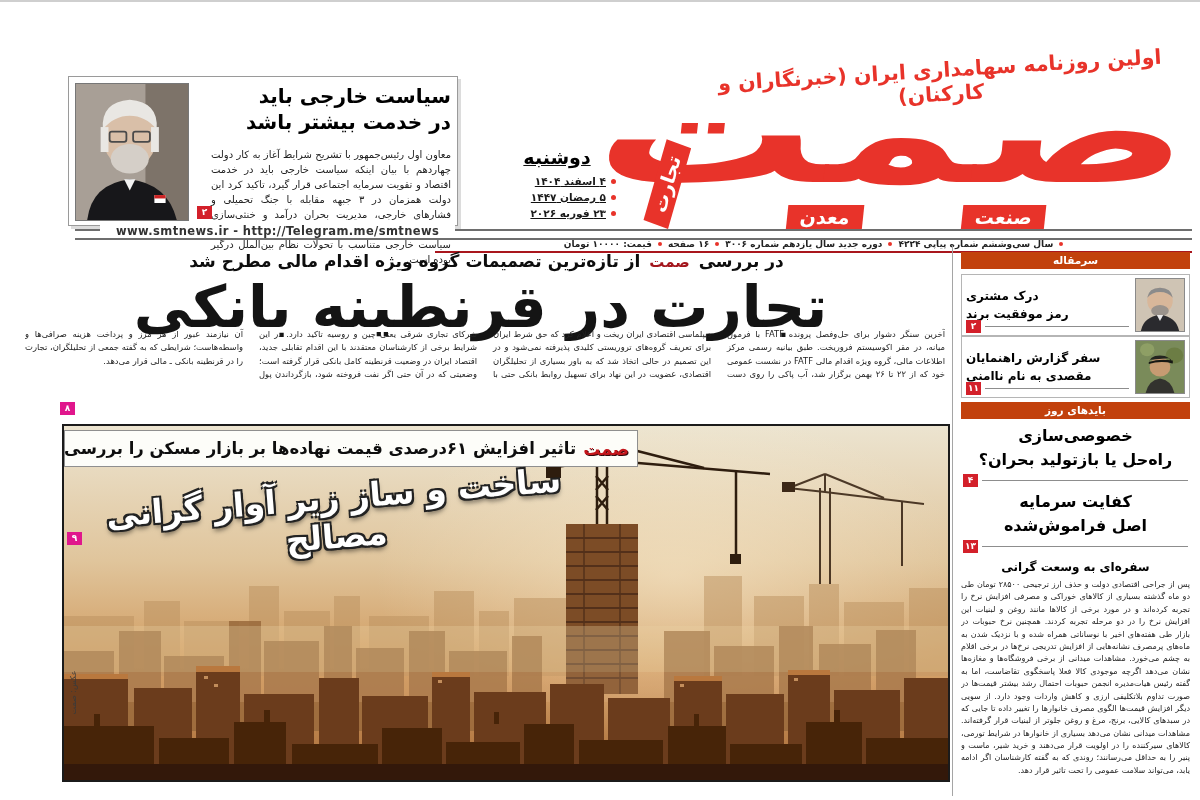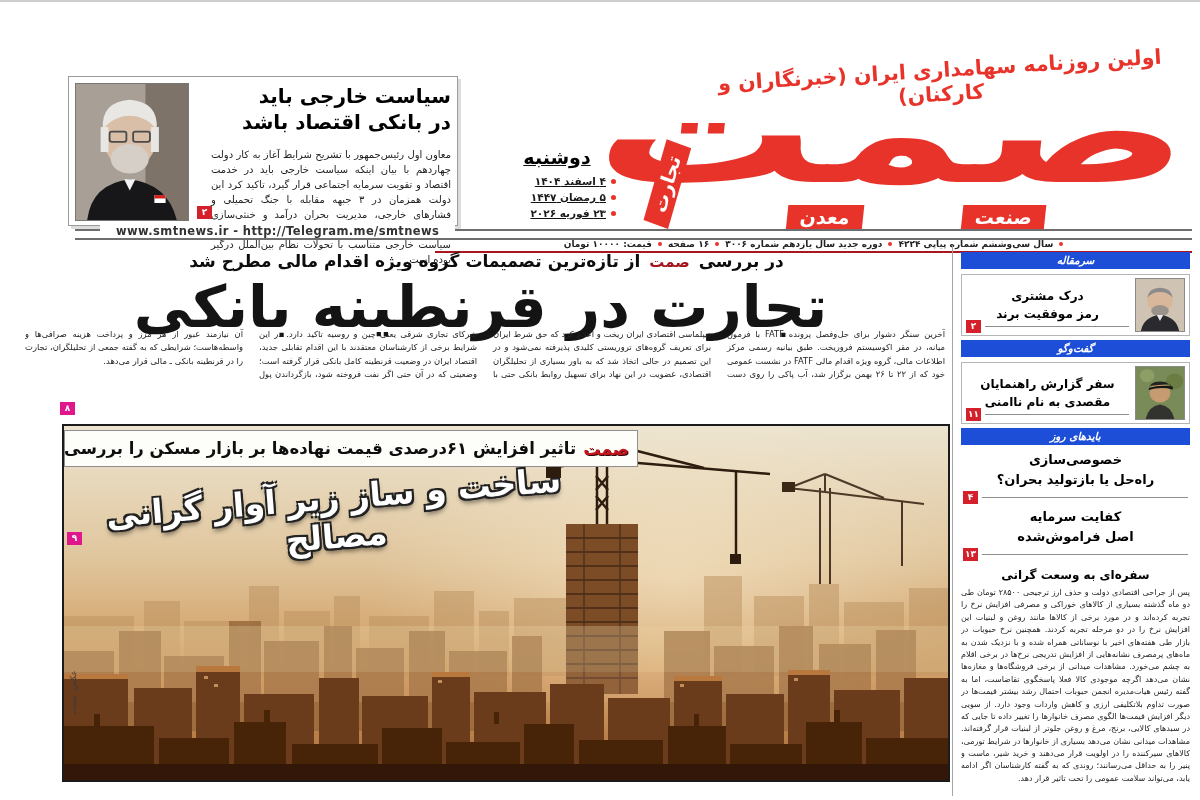--- a/index.html
+++ b/index.html
@@ -66,30 +66,30 @@
   .overlay-h{position:absolute;left:6px;top:52px;width:530px;direction:rtl;text-align:center;
              font-size:33px;font-weight:bold;color:#fff;transform:rotate(-4.5deg);
              text-shadow:2px 2px 0 #222,-2px 2px 0 #222,2px -2px 0 #222,-2px -2px 0 #222,0 4px 5px rgba(0,0,0,.55);}
   .photo-marker{position:absolute;left:3px;top:106px;}
   .credit{position:absolute;left:38px;top:688px;width:70px;transform:rotate(-90deg);transform-origin:center;
           font-size:8px;color:#3a3a3a;text-align:center;direction:rtl;}
 
   
   .sidebar{position:absolute;left:952px;top:246px;width:240px;height:550px;border-left:1px solid #a5a5a5;
            box-sizing:border-box;padding:2px 2px 0 8px;direction:rtl;}
-  .sb-header{background:#1d4ed8;color:#fff;font-size:10.5px;font-weight:bold;text-align:center;
-             padding:2px 0 3px;margin:4px 0 5px;font-style:italic;}
+  .sb-header{background:#c2410c;color:#fff;font-size:10.5px;font-weight:bold;text-align:center;
+             padding:2px 0 3px;margin:4px 0 5px;}
   .sb-card{border:1px solid #b5b5b5;background:#fff;padding:4px;display:flex;direction:rtl;gap:6px;
            align-items:center;position:relative;height:62px;box-sizing:border-box;}
   .sb-photo{width:48px;height:52px;border:1px solid #8a8a8a;flex:none;overflow:hidden;}
-  .sb-titles{flex:1;text-align:center;font-weight:bold;font-size:12px;line-height:1.5;color:#000;}
+  .sb-titles{flex:1;text-align:left;font-weight:bold;font-size:12px;line-height:1.5;color:#000;}
   .mkrow{display:flex;align-items:center;direction:ltr;gap:4px;margin:2px 2px 0;}
   .mkrow .rule{flex:1;border-top:1px solid #8d8d8d;}
   .sb-card .mkrow{position:absolute;left:4px;bottom:2px;right:60px;margin:0;}
-  .sb-item{text-align:center;font-weight:bold;font-size:13px;line-height:1.5;color:#000;margin-top:3px;}
+  .sb-item{text-align:center;font-weight:bold;font-size:16px;line-height:1.5;color:#000;margin-top:3px;}
   .sb-feature-title{text-align:center;font-weight:bold;font-size:12px;color:#000;margin:7px 0 5px;}
   .sb-body{font-size:8px;line-height:1.55;text-align:justify;color:#222;height:228px;overflow:hidden;direction:rtl;}
 </style>
 </head>
 <body>
 
 <div id="canvas">
   <div class="top-hairline"></div>
 
   <div class="tl-box">
@@ -106,21 +106,21 @@
         <rect x="51" y="42" width="15" height="9" rx="2" fill="none" stroke="#4a4a4a" stroke-width="1.6"></rect>
         <path d="M10 120 Q14 88 48 84 Q82 88 90 120Z" fill="#17171a"></path>
         <path d="M43 84 L48 94 L53 84 Z" fill="#f2f2f2"></path>
         <rect x="70" y="98" width="10" height="7" fill="#fff"></rect>
         <rect x="70" y="98" width="10" height="3" fill="#c22"></rect>
       </svg>
     </div>
     <div class="tl-content">
       <div class="tl-title">
         <span>سیاست خارجی باید</span><br>
-        <span>در بانکی اقتصاد باشد</span>
+        <span>در خدمت بیشتر باشد</span>
       </div>
       <div class="tl-body">معاون اول رئیس‌جمهور با تشریح شرایط آغاز به کار دولت چهاردهم با بیان اینکه سیاست خارجی باید در خدمت اقتصاد و تقویت سرمایه اجتماعی قرار گیرد، تاکید کرد این دولت همزمان در ۳ جبهه مقابله با جنگ تحمیلی و فشارهای خارجی، مدیریت بحران درآمد و خنثی‌سازی پروژه بی‌ثبات‌سازی و در عین حال ضرورت بازتعریف سیاست خارجی متناسب با تحولات نظام بین‌الملل درگیر بوده است.</div>
       <span class="mk mk-red tl-marker">۲</span>
     </div>
   </div>
 
   <div class="tagline">اولین روزنامه سهامداری ایران (خبرنگاران و کارکنان)</div>
   <div class="logo-wrap">
     <div class="logo-text">صمت</div>
     <div class="logo-lbl lbl-sanat">صنعت</div>
@@ -313,21 +313,20 @@
       <div class="sb-titles">
         <span>درک مشتری</span><br>
         <span>رمز موفقیت برند</span>
       </div>
       <div class="mkrow">
           <span class="mk mk-red">۲</span>
           <span class="rule"></span>
         </div>
     </div>
 
-    <div class="sb-header">گفت‌وگو</div>
     <div class="sb-card">
       <div class="sb-photo">
         <svg viewBox="0 0 60 72" width="100%" height="100%" preserveAspectRatio="none">
           <rect width="60" height="72" fill="#7a8b5a"></rect>
           <circle cx="14" cy="12" r="9" fill="#93a468" opacity="0.8"></circle>
             <circle cx="48" cy="20" r="11" fill="#69793f" opacity="0.8"></circle>
           <circle cx="30" cy="36" r="13" fill="#c79b72"></circle>
           <path d="M16 32 Q16 20 30 20 Q44 20 44 32 L44 28 Q44 24 40 24 L18 26 Q16 28 16 32Z" fill="#23241f"></path>
           <path d="M16 29 Q30 24 46 27 L46 31 Q30 27 16 32Z" fill="#171814"></path>
           <path d="M12 72 Q16 54 30 52 Q44 54 48 72Z" fill="#32322e"></path>

